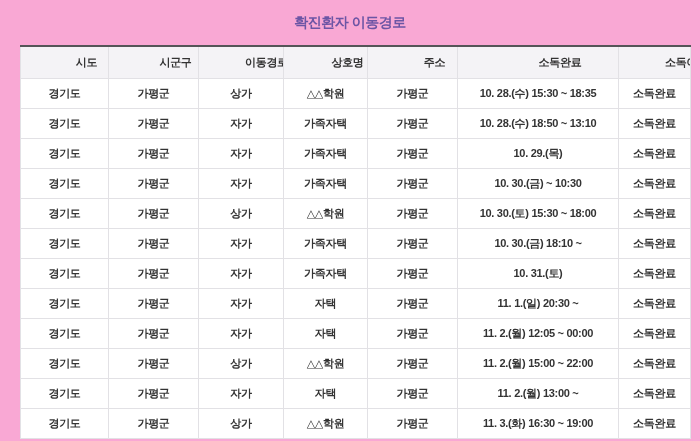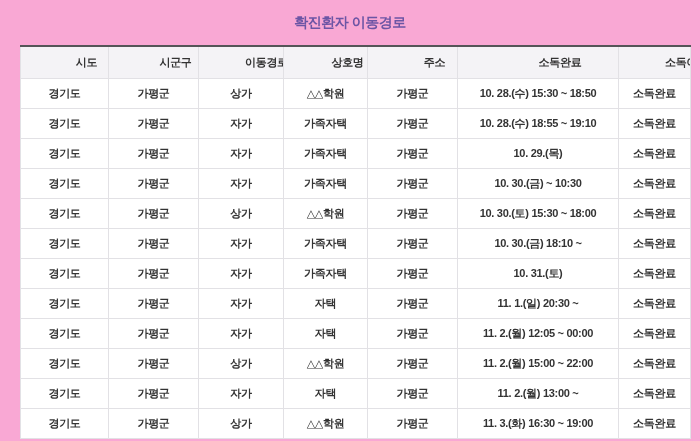--- a/index.html
+++ b/index.html
@@ -92,30 +92,30 @@
           <th>소독여부</th>
         </tr>
     </thead>
     <tbody>
         <tr>
           <td>경기도</td>
           <td>가평군</td>
           <td>상가</td>
           <td>△△학원</td>
           <td>가평군</td>
-          <td>10. 28.(수) 15:30 ~ 18:50</td>
-          <td>소독완료</td>
-        </tr>
-        <tr>
-          <td>경기도</td>
-          <td>가평군</td>
-          <td>자가</td>
-          <td>가족자택</td>
-          <td>가평군</td>
-          <td>10. 28.(수) 18:55 ~ 19:10</td>
+          <td>10. 28.(수) 15:30 ~ 18:35</td>
+          <td>소독완료</td>
+        </tr>
+        <tr>
+          <td>경기도</td>
+          <td>가평군</td>
+          <td>자가</td>
+          <td>가족자택</td>
+          <td>가평군</td>
+          <td>10. 28.(수) 18:50 ~ 13:10</td>
           <td>소독완료</td>
         </tr>
         <tr>
           <td>경기도</td>
           <td>가평군</td>
           <td>자가</td>
           <td>가족자택</td>
           <td>가평군</td>
           <td>10. 29.(목)</td>
           <td>소독완료</td>

